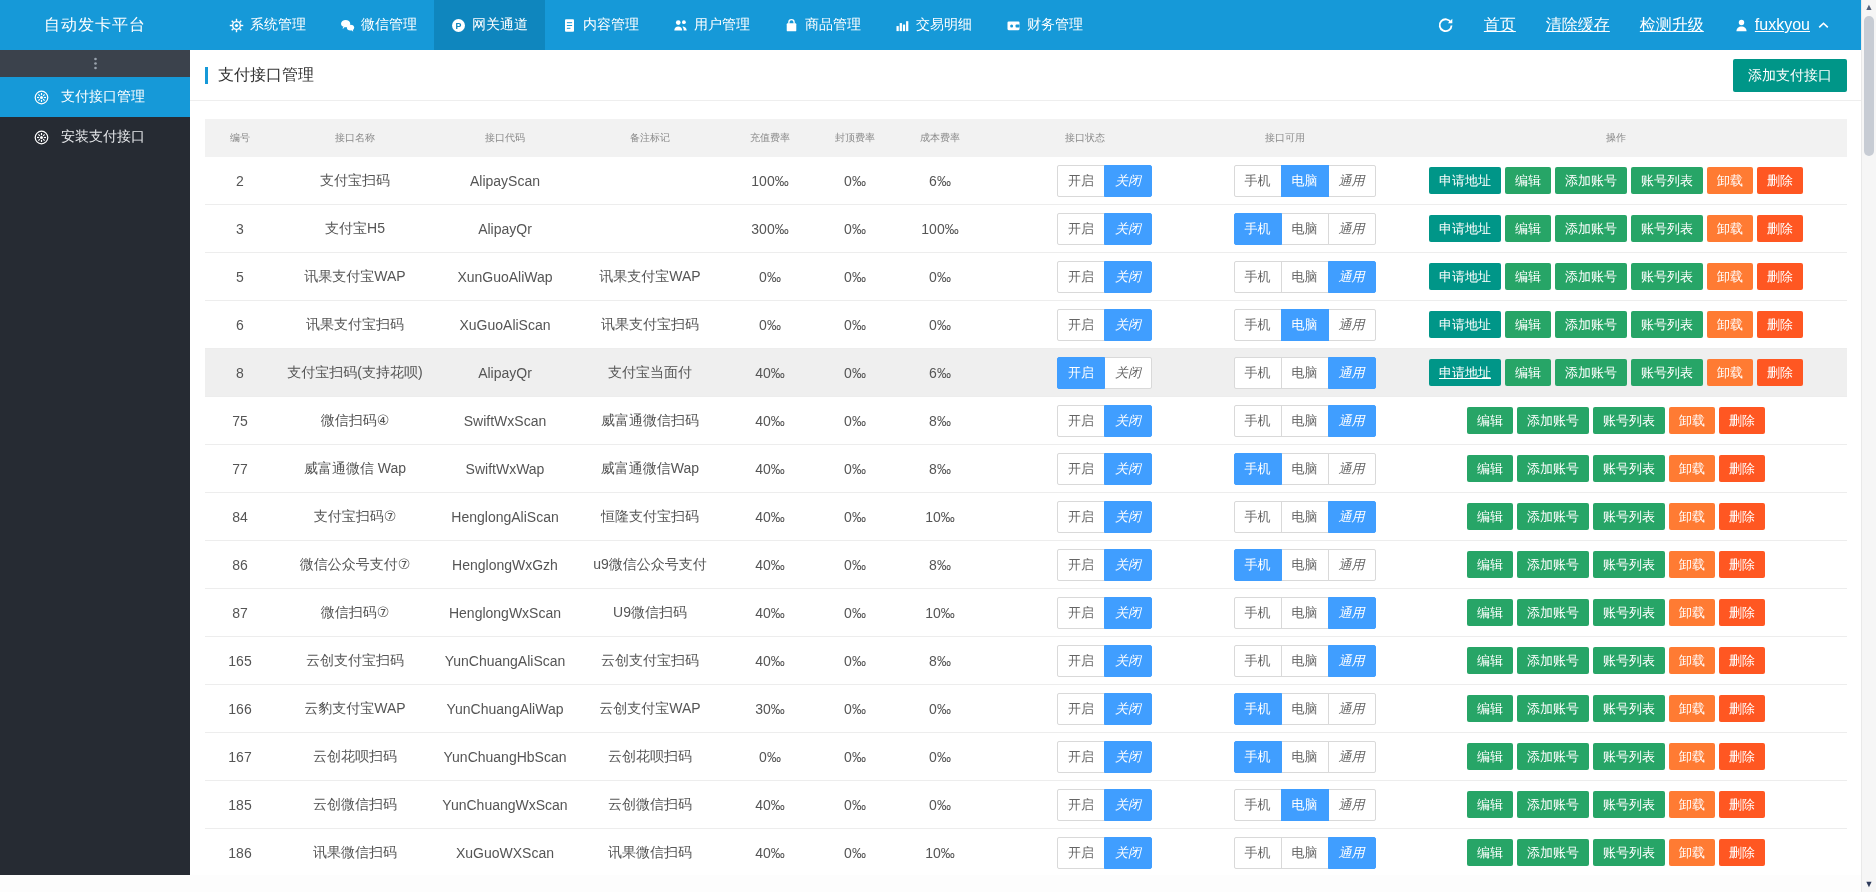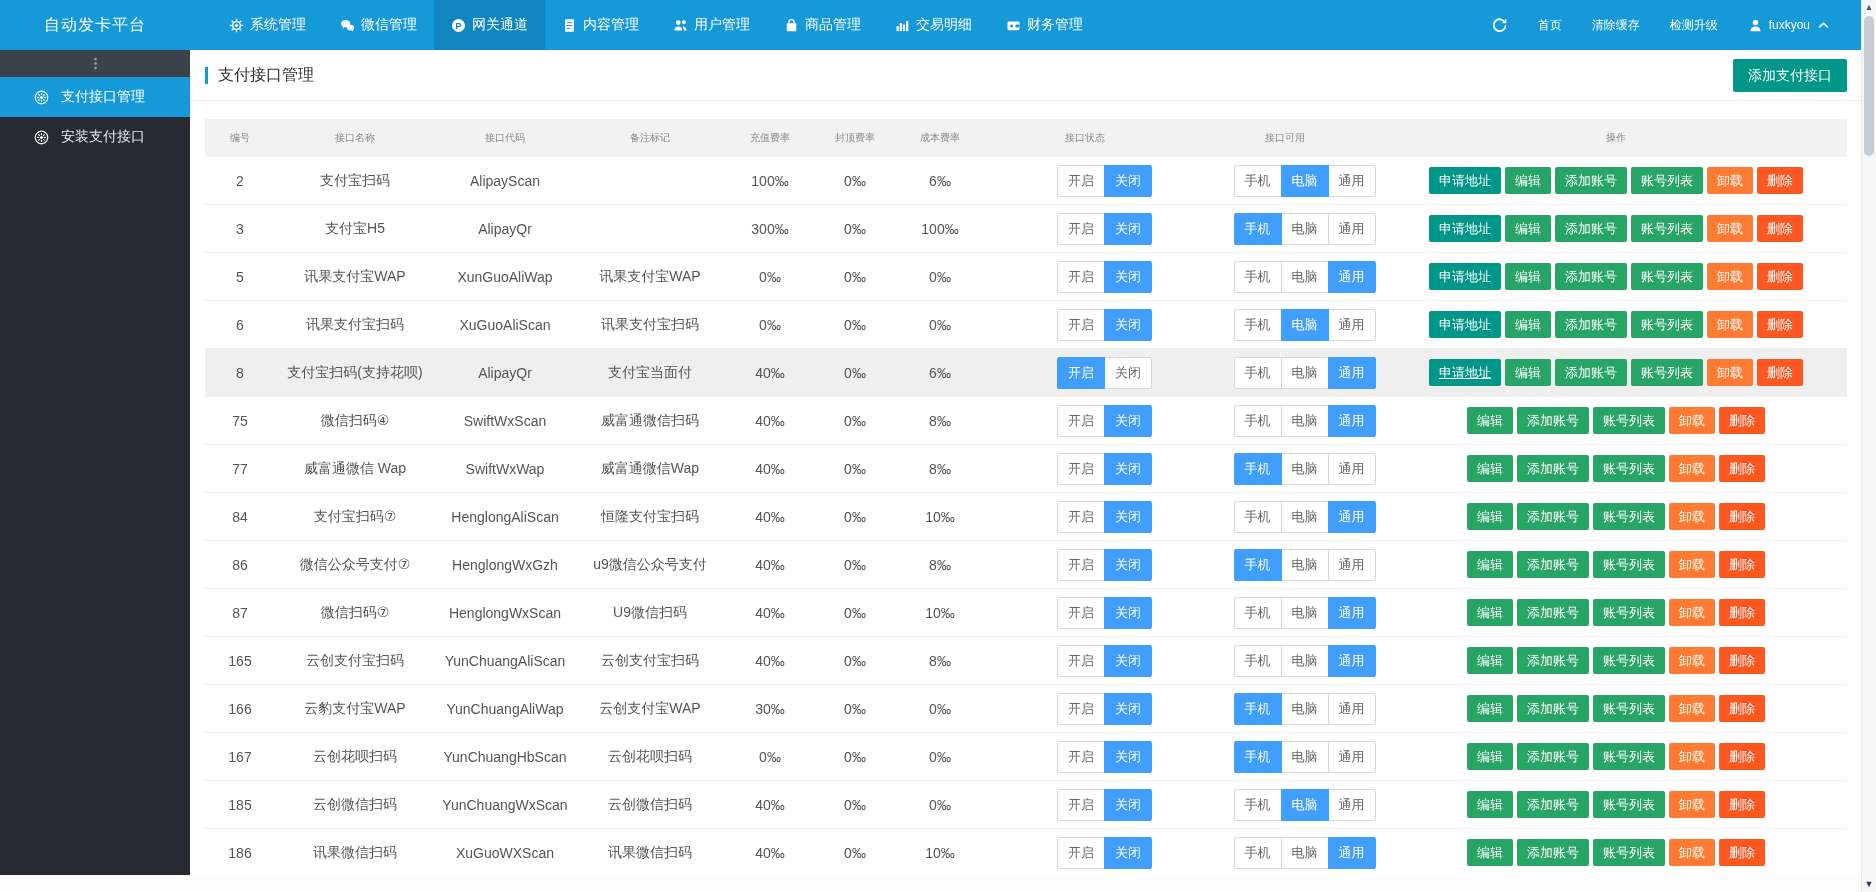--- a/index.html
+++ b/index.html
@@ -19,21 +19,21 @@
   }
   .nav-menu{display:flex;align-items:stretch;padding-left:22px;}
   .nav-item{
     display:flex;align-items:center;gap:6px;padding:0 17px;color:#fff;
     font-size:14px;cursor:pointer;white-space:nowrap;
   }
   .nav-item.active{background:var(--primary-dark,#0F86BE);}
   .nav-right{margin-left:auto;display:flex;align-items:stretch;padding-right:30px;}
   .nav-right-item{
     display:flex;align-items:center;gap:6px;padding:0 15px;color:#fff;
-    font-size:12px;cursor:pointer;white-space:nowrap;
+    font-size:16px;cursor:pointer;white-space:nowrap;text-decoration:underline;
   }
   .icon{display:inline-flex;align-items:center;justify-content:center;line-height:0;}
   .icon svg{width:15px;height:15px;}
   .icon.big svg{width:17px;height:17px;}
   
   .sidebar{
     position:absolute;top:50px;left:0;width:190px;bottom:17px;
     background:var(--sidebar-bg,#262B33);z-index:30;
   }
   .side-strip{
@@ -69,21 +69,21 @@
   }
   tr.hl td{background:var(--row-highlight,#EFEFEF);}
   
   .toggle-group{display:inline-flex;vertical-align:middle;padding-left:39px;}
   .tg{
     min-width:26px;padding:0 10px;height:30px;line-height:30px;background:#fff;
     border:1px solid #D9D9D9;color:#666;font-size:13px;cursor:pointer;
   }
   .tg + .tg{margin-left:-1px;}
   .toggle-group .tg:first-child{border-radius:2px 0 0 2px;}
-  .toggle-group .tg:last-child{border-radius:0 2px 2px 0;}
+  .toggle-group .tg:last-child{border-radius:0 2px 2px 0;font-style:italic;}
   .tg.active{
     background:var(--toggle-active,#409EFF);border-color:var(--toggle-active,#409EFF);
     color:#fff;position:relative;z-index:1;
   }
   
   .abtn{
     display:inline-block;height:27px;line-height:27px;padding:0 10px;margin:0 2px;
     border-radius:2px;color:#fff;font-size:13px;cursor:pointer;white-space:nowrap;
   }
   .btn-apply{background:var(--teal,#009688);}

